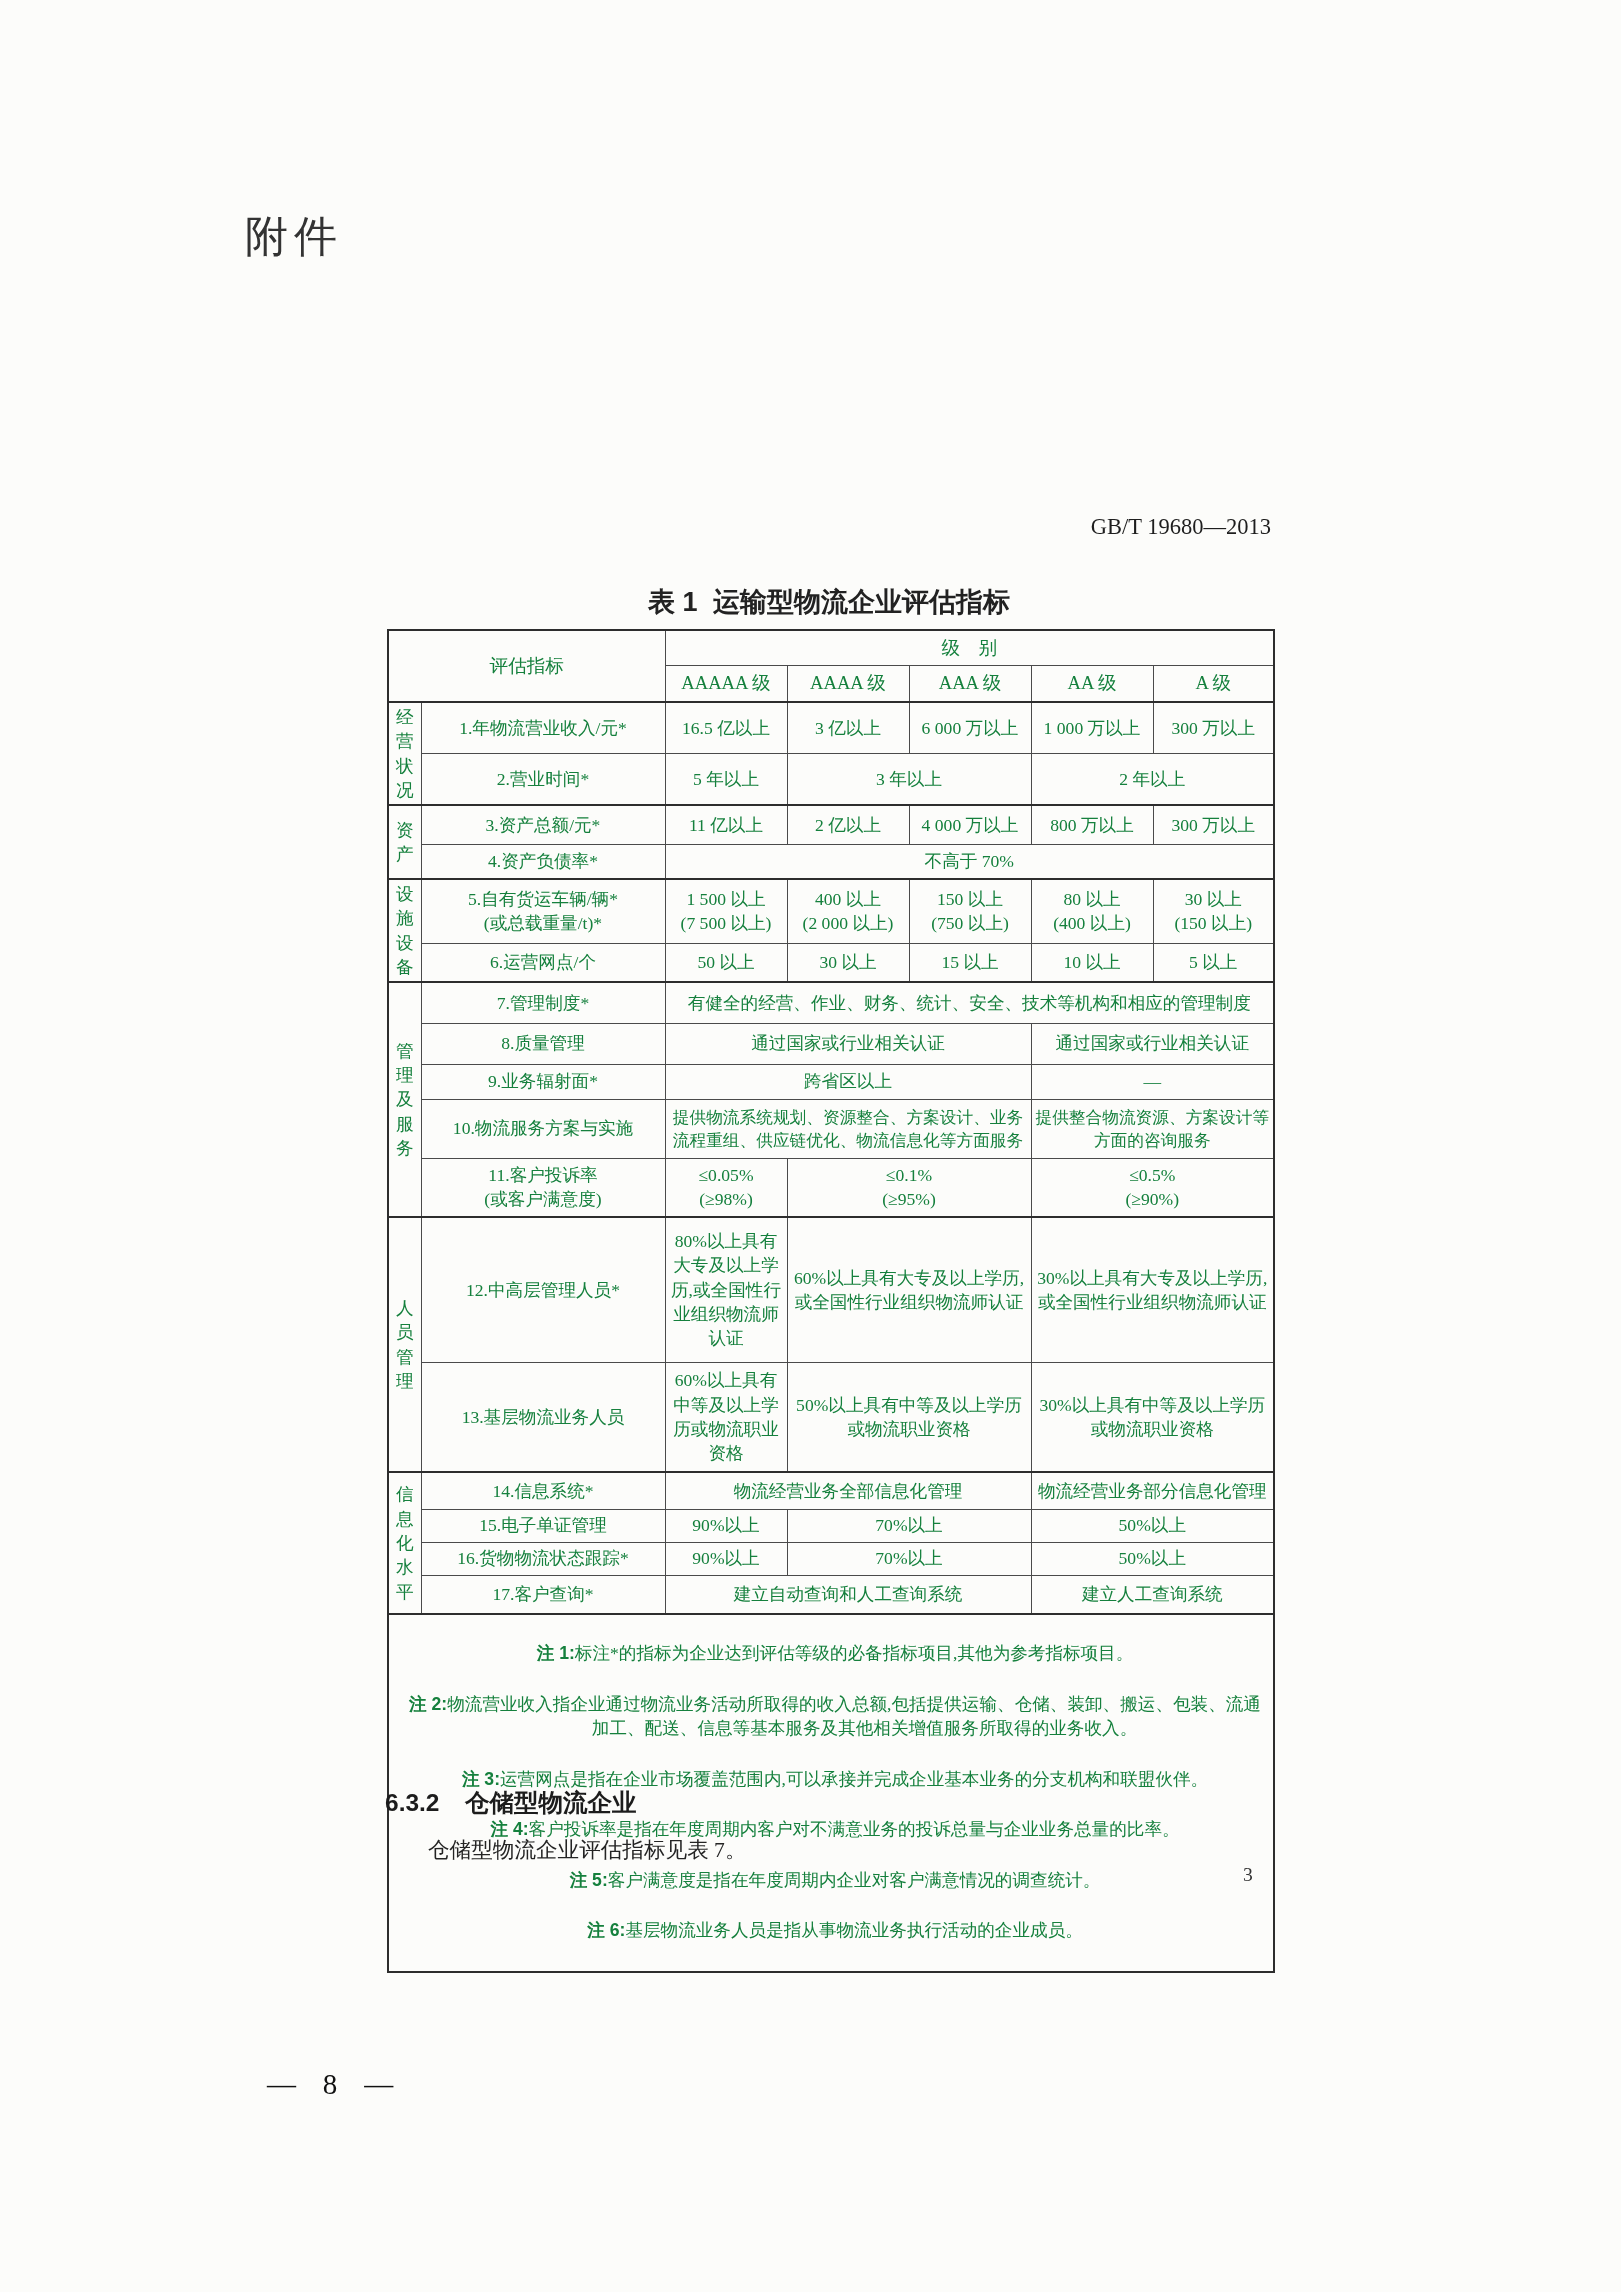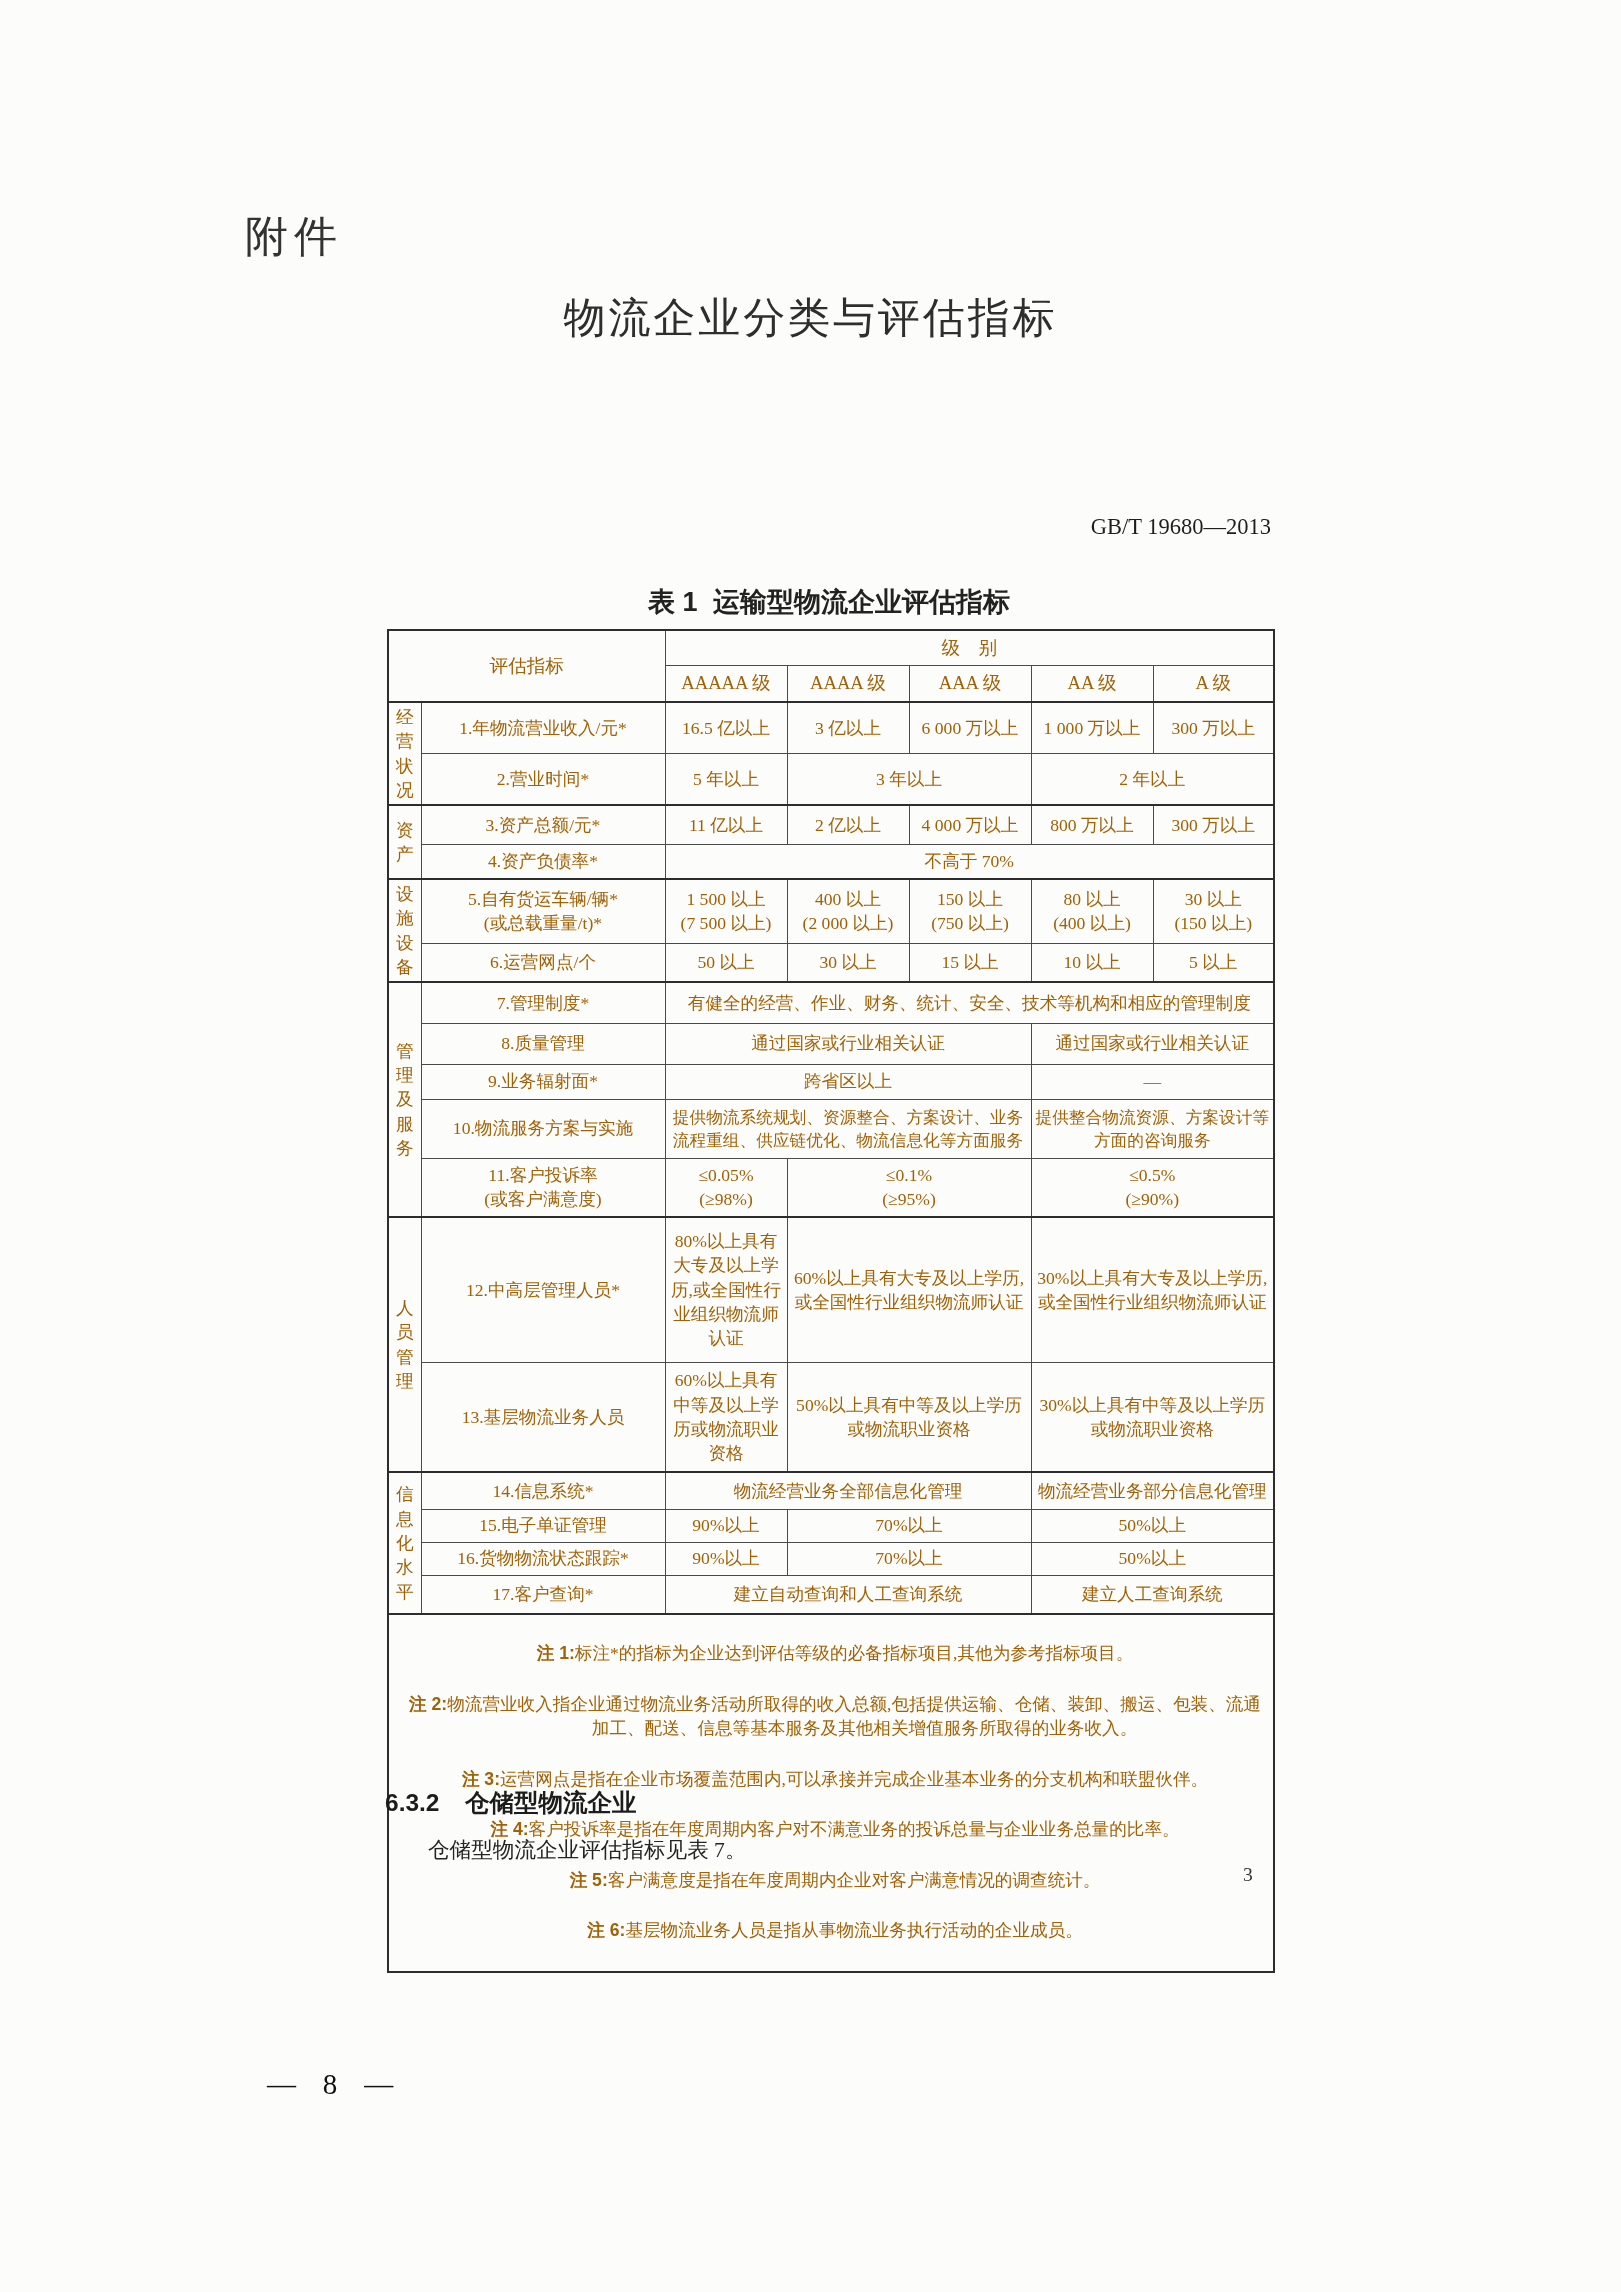--- a/index.html
+++ b/index.html
@@ -32,21 +32,21 @@
     font-family:"Liberation Sans","DejaVu Sans",sans-serif;
     color:#222;
   }
   .tbl-caption .cap-no { margin-right:15.7px; }
 
   table.eval {
     position:absolute; left:387px; top:629px;
     width:884px;
     border-collapse:collapse; table-layout:fixed;
     border:2.9px solid #2d2d2d;
-    font-size:17.6px; color:#a16207;
+    font-size:17.6px; color:#15803d;
   }
   table.eval td, table.eval th {
     border:1px solid #4a4a4a;
     text-align:center; vertical-align:middle;
     padding:2px 3.9px;
     white-space:pre-line;
     line-height:1.38;
     font-weight:normal;
   }
   tr.sec > td, tr.sec > th { border-top:2.5px solid #2d2d2d; }
@@ -96,21 +96,20 @@
     font-size:29px; letter-spacing:9.8px; color:#111;
   }
 </style>
 </head>
 <body>
 
 <div class="page">
 
   <div class="attachment">附件</div>
 
-  <h1 class="doc-title" style="font-weight:normal;margin:0;">物流企业分类与评估指标</h1>
 
   <div class="doc-code">GB/T 19680—2013</div>
 
   <div class="tbl-caption">
     <span class="cap-no">表 1</span><span>运输型物流企业评估指标</span>
   </div>
 
   <table class="eval">
     <colgroup>
       <col style="width:33px">

